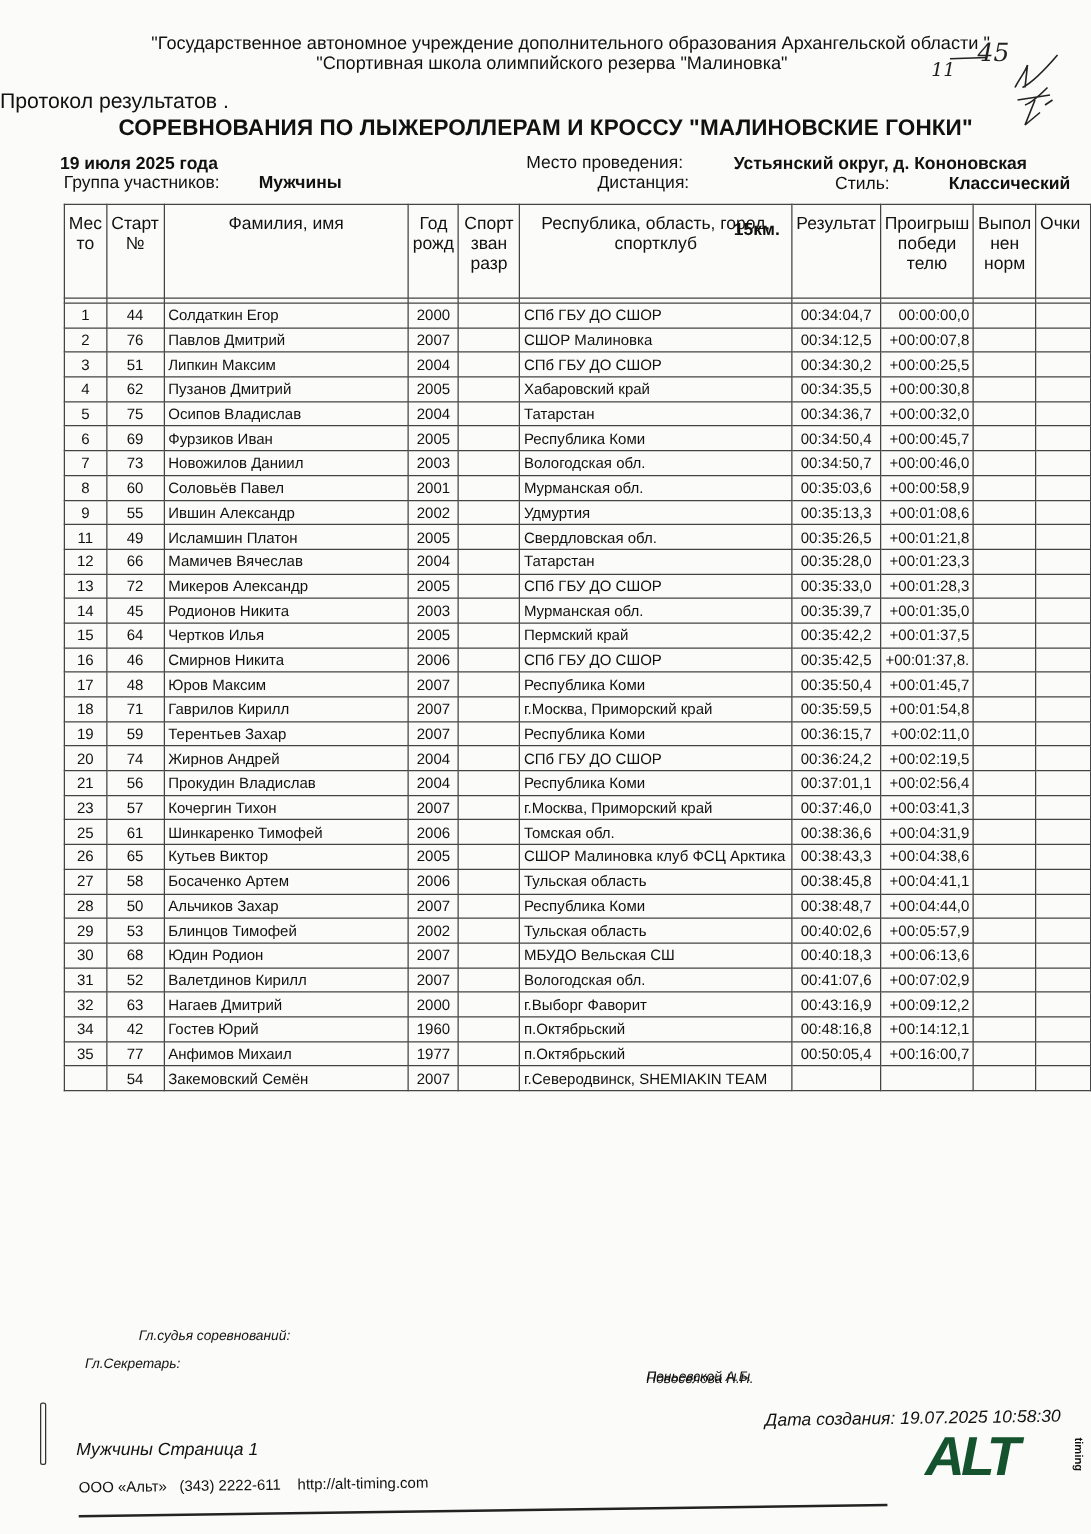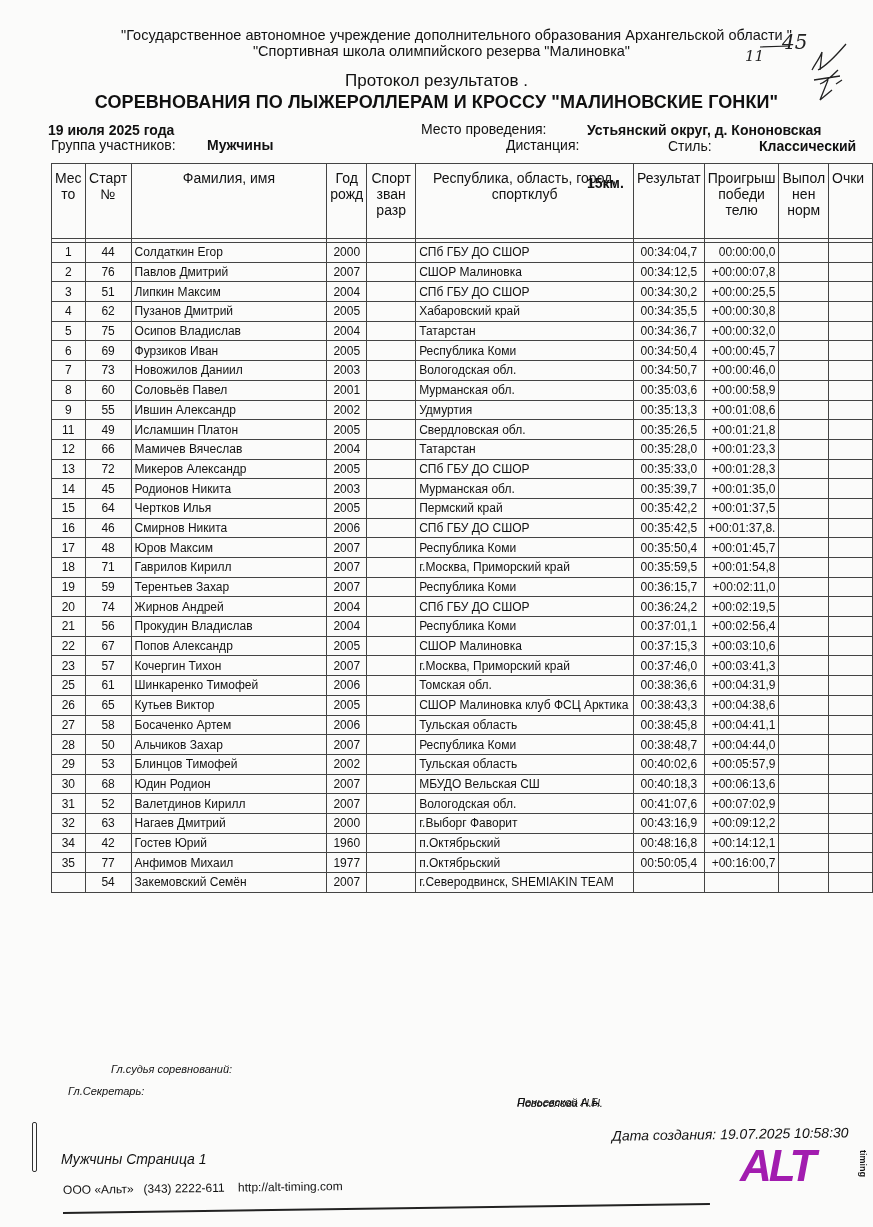--- a/index.html
+++ b/index.html
@@ -5,21 +5,21 @@
   html, body { margin: 0; padding: 0; }
   body {
     width: 873px; height: 1227px; position: relative; overflow: hidden;
     background: #fbfbfa; color: #111;
     font-family: "Liberation Sans", sans-serif;
   }
   .abs { position: absolute; }
   .org { left: 0; width: 873px; text-align: center; font-size: 14.5px; line-height: 17px; }
   .org1 { top: 27px; padding-left: 40px; box-sizing: border-box; }
   .org2 { top: 43px; padding-left: 10px; box-sizing: border-box; }
-  .proto { top: 71px; left: 0; width: 873px; text-align: center; font-size: 17px; }
+  .proto { top: 71px; left: 0; width: 873px; text-align: left; font-size: 17px; }
   .title { top: 92px; left: 0; width: 873px; text-align: center; font-size: 18px; font-weight: bold; letter-spacing: 0.1px; }
   .meta { font-size: 14px; line-height: 17px; }
   .bold { font-weight: bold; }
   .hand { font-family: "DejaVu Serif", serif; font-style: italic; color: #222; }
 
   table.res {
     position: absolute; left: 51px; top: 163px;
     border-collapse: collapse; table-layout: fixed;
     font-size: 12px;
   }
@@ -28,21 +28,21 @@
   }
   table.res th { font-weight: normal; font-size: 14px; line-height: 16px; vertical-align: top; height: 68px; padding-top: 6px; }
   table.res td { height: 18.7px; line-height: 18px; }
   table.res tr.gap td { height: 3px; line-height: 3px; padding: 0; }
   .c { text-align: center; }
   .r { text-align: right; }
   .l { text-align: left; }
 
   .sig { font-style: italic; font-size: 11px; }
   .footer-line { height: 2px; background: #222; transform: rotate(-0.8deg); transform-origin: left; }
-  .alt-logo { font-weight: bold; font-style: italic; font-size: 44px; letter-spacing: -3px; color: #a21caf; font-family: "Liberation Sans", sans-serif; }
+  .alt-logo { font-weight: bold; font-style: italic; font-size: 44px; letter-spacing: -3px; color: #14532d; font-family: "Liberation Sans", sans-serif; }
   .timing { writing-mode: vertical-rl; font-size: 9px; font-weight: bold; }
 </style>
 </head>
 <body>
 
 <div class="abs org org1">"Государственное автономное учреждение дополнительного образования Архангельской области "</div>
 <div class="abs org org2">"Спортивная школа олимпийского резерва "Малиновка"</div>
 
 <div class="abs hand" style="left:782px;top:30px;font-size:20px;">45</div>
 <div class="abs hand" style="left:745px;top:47px;font-size:15px;">11</div>
@@ -55,21 +55,21 @@
 
 <div class="abs proto">Протокол результатов .</div>
 <div class="abs title">СОРЕВНОВАНИЯ ПО ЛЫЖЕРОЛЛЕРАМ И КРОССУ "МАЛИНОВСКИЕ ГОНКИ"</div>
 
 <div class="abs meta bold" style="left:48px;top:122px;">19 июля 2025 года</div>
 <div class="abs meta" style="left:51px;top:137px;">Группа участников:</div>
 <div class="abs meta bold" style="left:207px;top:137px;">Мужчины</div>
 
 <div class="abs meta" style="left:421px;top:121px;">Место проведения:</div>
 <div class="abs meta bold" style="left:587px;top:122px;">Устьянский округ, д. Кононовская</div>
-<div class="abs meta" style="left:506px;top:137px;">Дистанция:</div>
+<div class="abs meta" style="left:478px;top:137px;">Дистанция:</div>
 <div class="abs meta bold" style="left:587px;top:138px;margin-top:37px;">15км.</div>
 <div class="abs meta" style="left:668px;top:138px;">Стиль:</div>
 <div class="abs meta bold" style="left:719px;top:138px;padding-left:40px;">Классический</div>
 
 <table class="res">
   <colgroup>
     <col style="width:30px">
       <col style="width:46px">
       <col style="width:197px">
       <col style="width:38px">
@@ -341,32 +341,20 @@
         <td class="l">Прокудин Владислав</td>
         <td class="c">2004</td>
         <td class="c"></td>
         <td class="l">Республика Коми</td>
         <td class="c">00:37:01,1</td>
         <td class="r">+00:02:56,4</td>
         <td class="c"></td>
         <td class="c"></td>
       </tr>
       <tr>
-        <td class="c">22</td>
-        <td class="c">67</td>
-        <td class="l">Попов Александр</td>
-        <td class="c">2005</td>
-        <td class="c"></td>
-        <td class="l">СШОР Малиновка</td>
-        <td class="c">00:37:15,3</td>
-        <td class="r">+00:03:10,6</td>
-        <td class="c"></td>
-        <td class="c"></td>
-      </tr>
-      <tr>
         <td class="c">23</td>
         <td class="c">57</td>
         <td class="l">Кочергин Тихон</td>
         <td class="c">2007</td>
         <td class="c"></td>
         <td class="l">г.Москва, Приморский край</td>
         <td class="c">00:37:46,0</td>
         <td class="r">+00:03:41,3</td>
         <td class="c"></td>
         <td class="c"></td>

